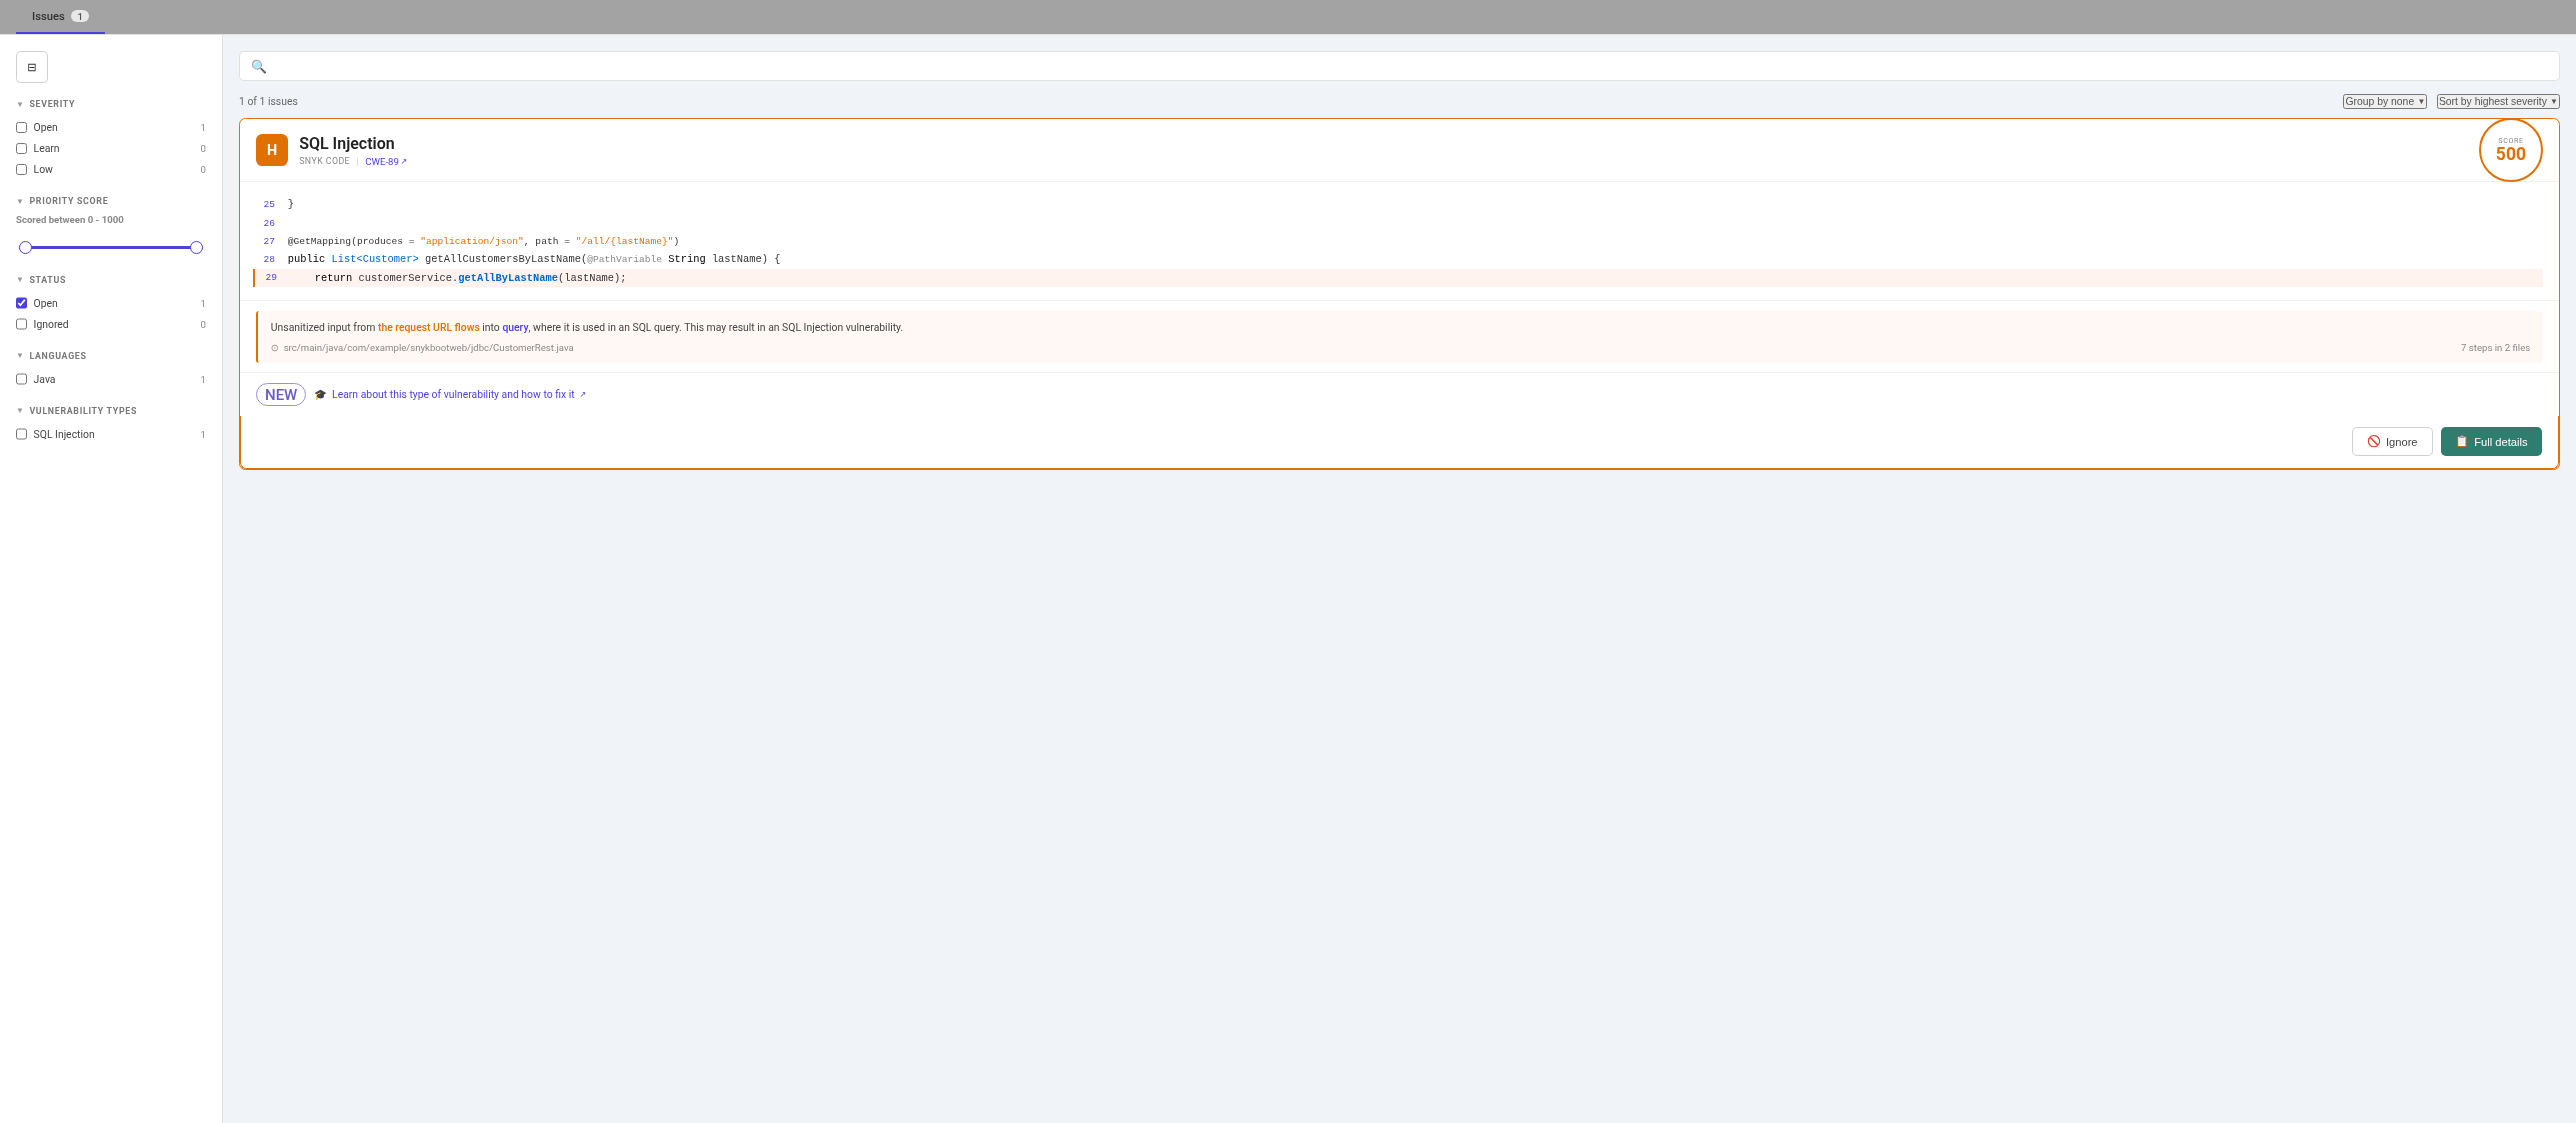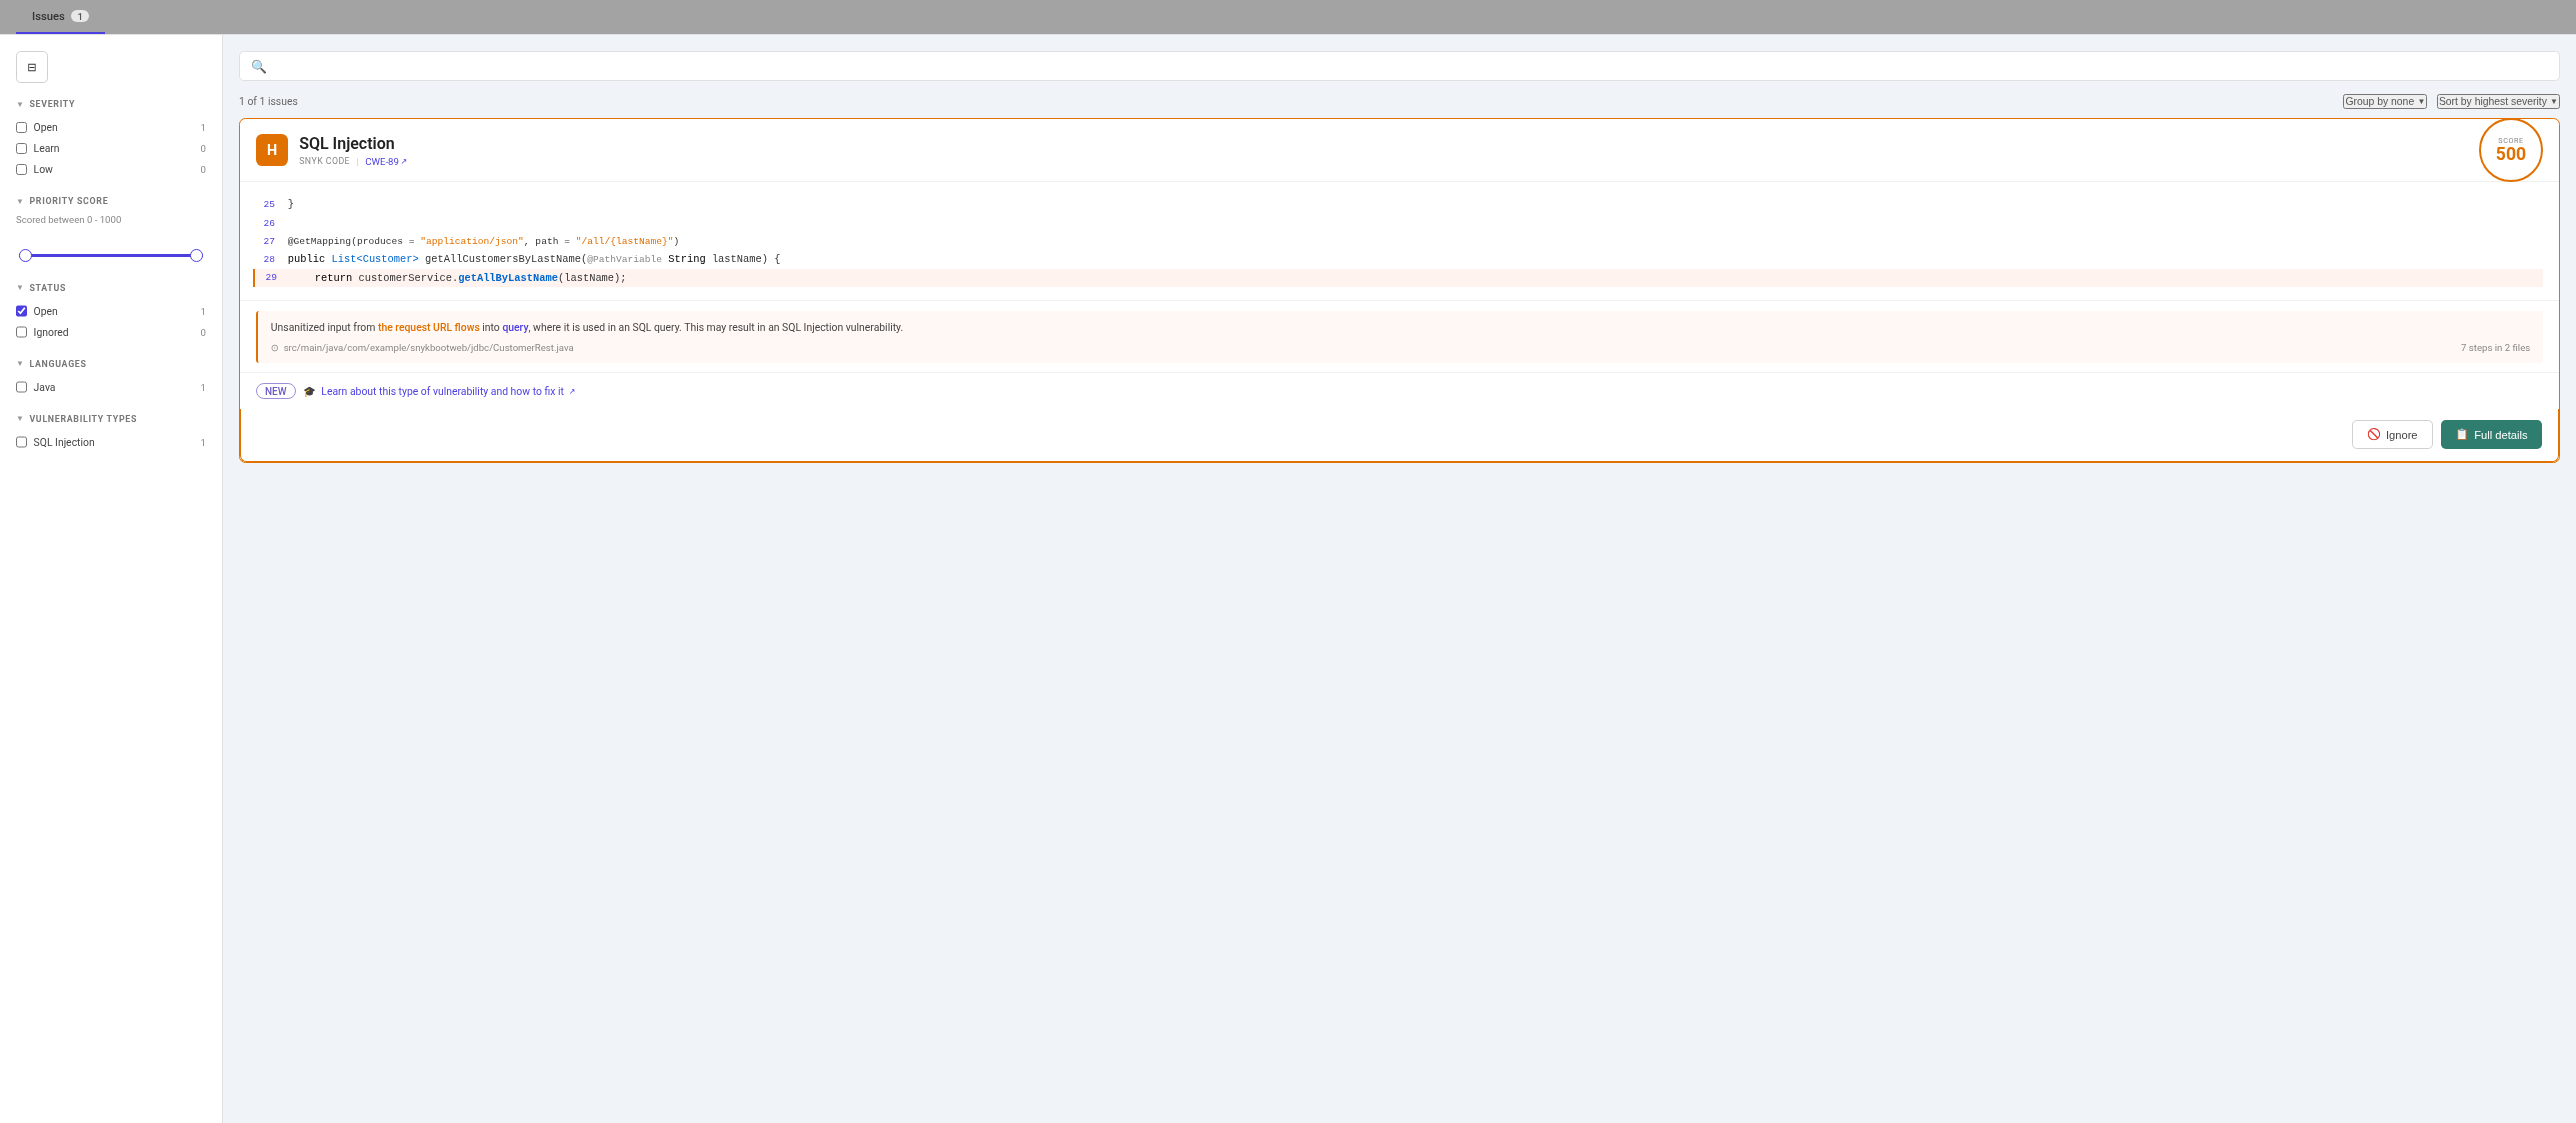--- a/index.html
+++ b/index.html
@@ -24,21 +24,21 @@
     .section-header { display: flex; align-items: center; gap: 4.8px; font-size: 8.8px; font-weight: 700; color: #777; letter-spacing: 0.08em; text-transform: uppercase; margin-bottom: 8px; cursor: pointer; }
     .section-header .chevron { font-size: 8px; color: #999; }
 
     .section { margin-bottom: 16px; }
 
     .filter-item { display: flex; align-items: center; gap: 6.4px; padding: 4px 0; cursor: pointer; }
     .filter-item input[type="checkbox"] { width: 11.2px; height: 11.2px; accent-color: #4c3fe0; }
     .filter-item label { flex: 1; font-size: 10.4px; color: #444; cursor: pointer; }
     .filter-item .count { font-size: 9.6px; color: #888; }
 
-    .priority-range { font-size: 9.6px; color: #888; margin-bottom: 19px; }
+    .priority-range { font-size: 9.6px; color: #888; margin-bottom: 11px; font-weight: bold; }
     .slider-container { padding: 3.2px 0; }
     .slider-track { height: 3.2px; background: #e0e0e0; border-radius: 1.6px; position: relative; margin: 6.4px 3.2px; }
     .slider-fill { height: 100%; background: #4c3fe0; border-radius: 1.6px; width: 100%; }
     .slider-thumb-left { position: absolute; width: 12.8px; height: 12.8px; background: #fff; border: 1.6px solid #4c3fe0; border-radius: 50%; top: -4.8px; left: 0; cursor: pointer; }
     .slider-thumb-right { position: absolute; width: 12.8px; height: 12.8px; background: #fff; border: 1.6px solid #4c3fe0; border-radius: 50%; top: -4.8px; right: 0; cursor: pointer; }
 
     
     .right-panel { flex: 1; padding: 16px; overflow-y: auto; }
 
     
@@ -83,21 +83,21 @@
     .alert-box { margin: 9.6px 16px; background: #fff8f5; border-left: 2.4px solid #e07000; padding: 9.6px 12.8px; border-radius: 3.2px; }
     .alert-text { font-size: 10.4px; color: #444; line-height: 1.5; }
     .alert-text .highlight-red { color: #e07000; font-weight: 500; }
     .alert-text .highlight-blue { color: #4c3fe0; font-weight: 500; }
     .alert-source { display: flex; align-items: center; justify-content: space-between; margin-top: 6.4px; font-size: 9.6px; color: #888; }
     .alert-source .file-path { display: flex; align-items: center; gap: 4.8px; }
     .alert-source .steps { color: #888; }
 
     
     .learn-section { padding: 9.6px 16px; border-top: 0.8px solid #f0f0f0; display: flex; align-items: center; gap: 8px; }
-    .new-badge { border: 0.8px solid #9b8edc; border-radius: 16px; padding: 1.6px 8px; font-size: 10px; color: #6b5cc4; font-weight: 500; }
+    .new-badge { border: 0.8px solid #9b8edc; border-radius: 16px; padding: 1.6px 8px; font-size: 15px; color: #6b5cc4; font-weight: 500; }
     .learn-link { color: #4c3fe0; font-size: 10.4px; text-decoration: none; display: flex; align-items: center; gap: 4.8px; }
 
     
     .actions-section { padding: 11.2px 16px; display: flex; justify-content: flex-end; gap: 8px; background: #fff; border: 1.6px solid #e07000; border-top: none; border-radius: 0 0 6.4px 6.4px; }
     .btn-ignore { display: flex; align-items: center; gap: 4.8px; padding: 7.2px 14.4px; border: 0.8px solid #d0d0d0; border-radius: 4.8px; background: #fff; color: #444; font-size: 11.2px; cursor: pointer; }
     .btn-details { display: flex; align-items: center; gap: 4.8px; padding: 7.2px 14.4px; border: none; border-radius: 4.8px; background: #2e7d6e; color: #fff; font-size: 11.2px; cursor: pointer; font-weight: 500; }
   </style>
 </head>
 <body>
 

